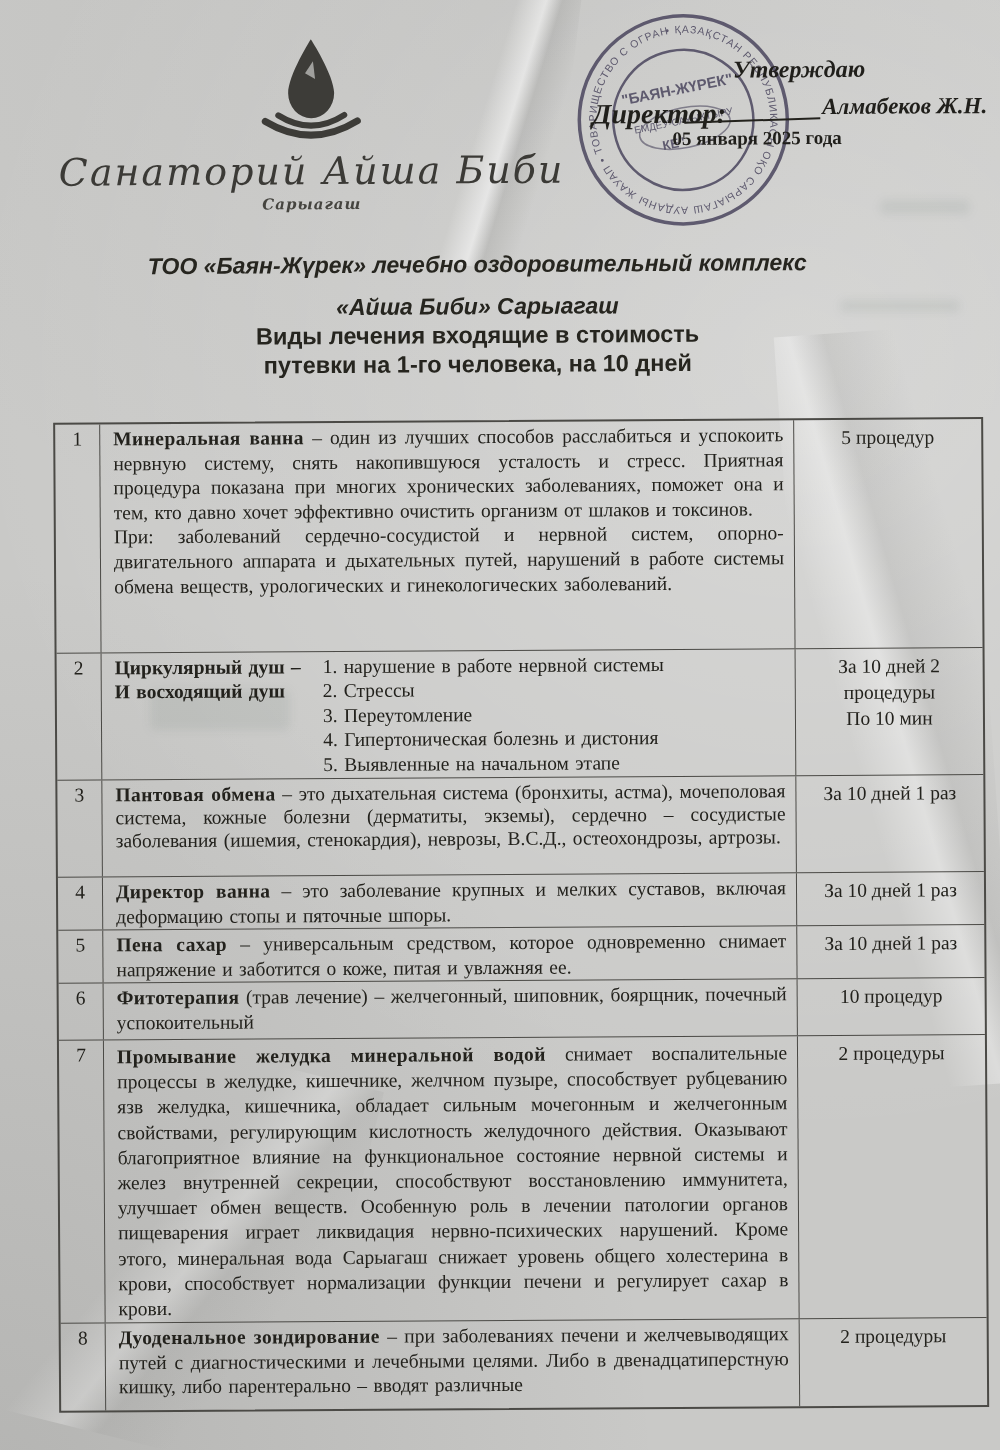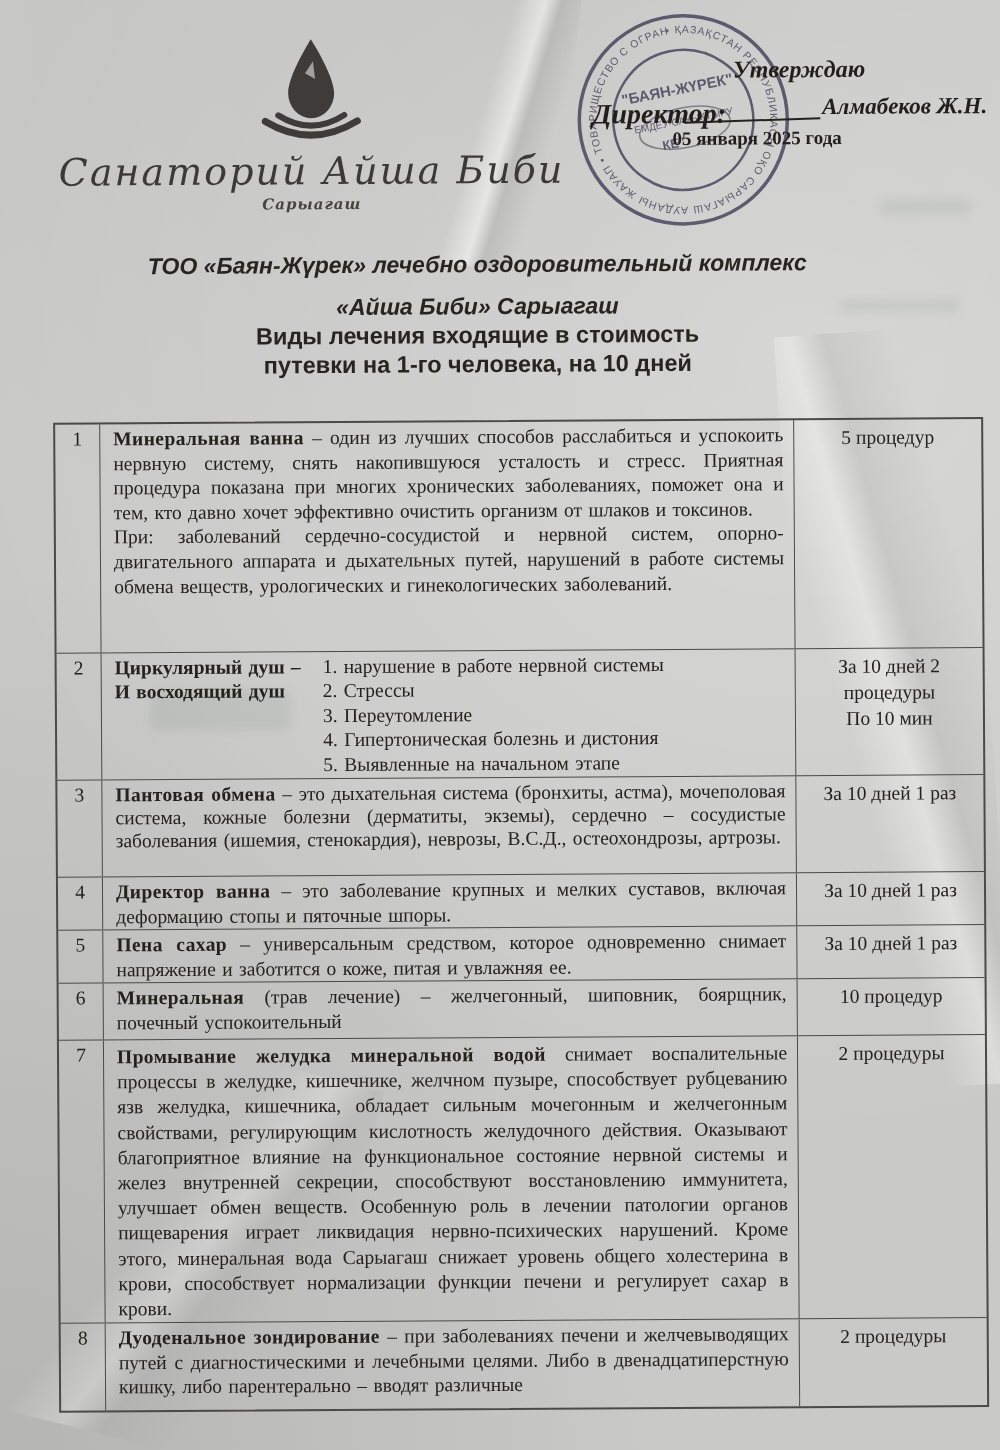--- a/index.html
+++ b/index.html
@@ -183,21 +183,21 @@
         <div class="cell num">5</div>
         <div class="cell desc">
           <p><b>Пена сахар</b><span> – универсальным средством, которое одновременно снимает напряжение и заботится о коже, питая и увлажняя ее.</span></p>
         </div>
         <div class="cell qty">За 10 дней 1 раз</div>
       </div>
 
       <div class="trow rh6">
         <div class="cell num">6</div>
         <div class="cell desc">
-          <p><b>Минеральная</b><span> (трав лечение) – желчегонный, шиповник, боярщник, почечный успокоительный</span></p>
+          <p><b>Фитотерапия</b><span> (трав лечение) – желчегонный, шиповник, боярщник, почечный успокоительный</span></p>
         </div>
         <div class="cell qty">10 процедур</div>
       </div>
 
       <div class="trow rh7">
         <div class="cell num">7</div>
         <div class="cell desc">
           <p><b>Промывание  желудка минеральной водой</b><span> снимает воспалительные процессы в желудке, кишечнике, желчном пузыре, способствует рубцеванию язв желудка, кишечника, обладает сильным мочегонным и желчегонным свойствами, регулирующим кислотность желудочного действия. Оказывают благоприятное влияние на функциональное состояние нервной системы и желез внутренней секреции, способствуют восстановлению иммунитета, улучшает обмен веществ. Особенную роль в лечении патологии органов пищеварения играет ликвидация нервно-психических нарушений. Кроме этого, минеральная вода Сарыагаш снижает уровень общего холестерина в крови, способствует нормализации функции печени и регулирует сахар в крови.</span></p>
         </div>
         <div class="cell qty">2  процедуры</div>

